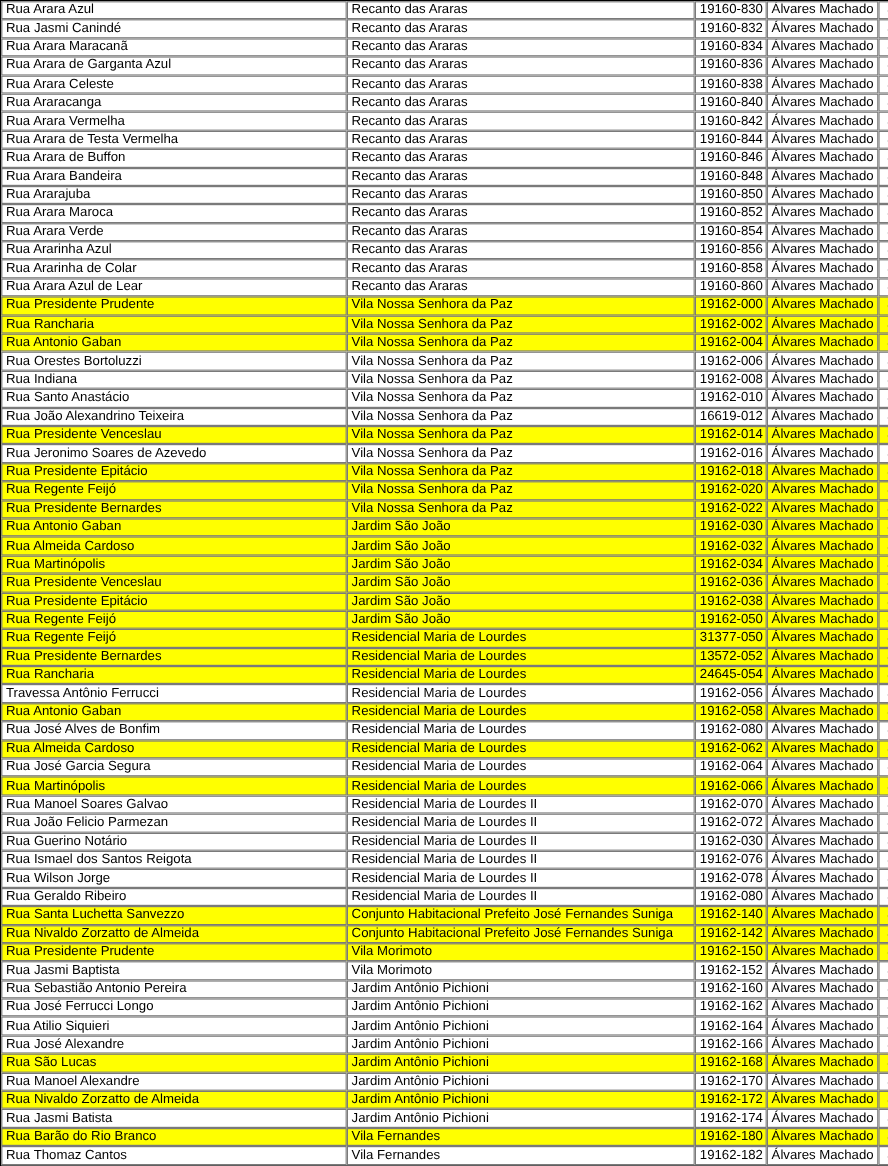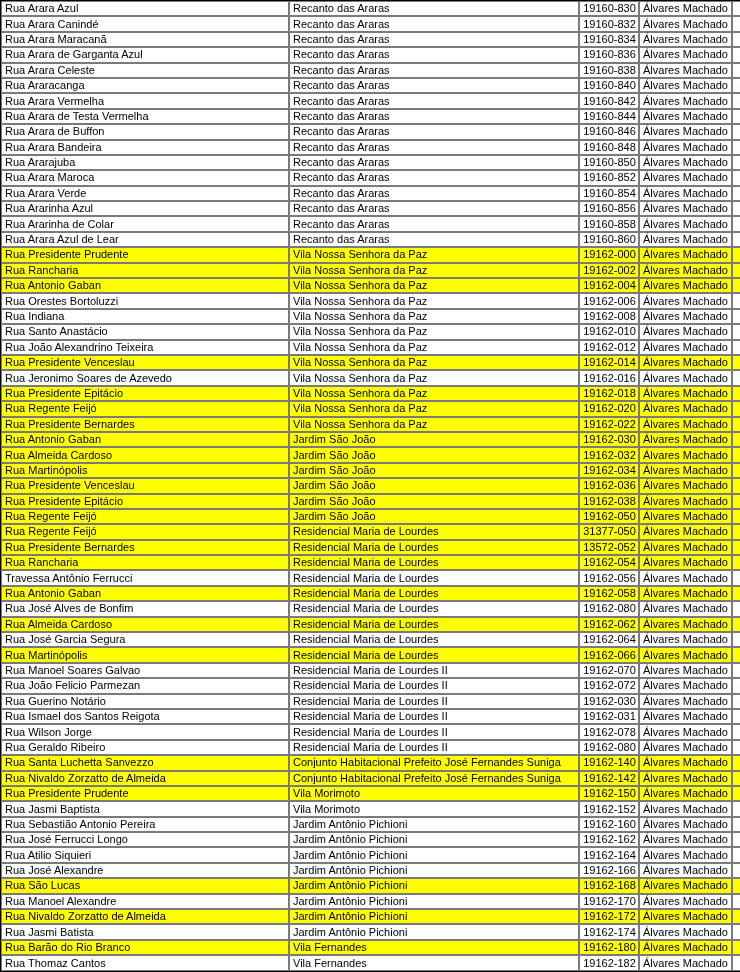--- a/index.html
+++ b/index.html
@@ -43,21 +43,21 @@
   <table class="cep-table">
     <tbody>
         <tr>
           <td class="col-street">Rua Arara Azul</td>
           <td class="col-neighborhood">Recanto das Araras</td>
           <td class="col-cep">19160-830</td>
           <td class="col-city">Álvares Machado</td>
           <td class="col-state">SP</td>
         </tr>
         <tr>
-          <td class="col-street">Rua Arara Canindé</td>
+          <td class="col-street">Rua Jasmi Canindé</td>
           <td class="col-neighborhood">Recanto das Araras</td>
           <td class="col-cep">19160-832</td>
           <td class="col-city">Álvares Machado</td>
           <td class="col-state">SP</td>
         </tr>
         <tr>
           <td class="col-street">Rua Arara Maracanã</td>
           <td class="col-neighborhood">Recanto das Araras</td>
           <td class="col-cep">19160-834</td>
           <td class="col-city">Álvares Machado</td>
@@ -192,21 +192,21 @@
         <tr>
           <td class="col-street">Rua Santo Anastácio</td>
           <td class="col-neighborhood">Vila Nossa Senhora da Paz</td>
           <td class="col-cep">19162-010</td>
           <td class="col-city">Álvares Machado</td>
           <td class="col-state">SP</td>
         </tr>
         <tr>
           <td class="col-street">Rua João Alexandrino Teixeira</td>
           <td class="col-neighborhood">Vila Nossa Senhora da Paz</td>
-          <td class="col-cep">19162-012</td>
+          <td class="col-cep">16619-012</td>
           <td class="col-city">Álvares Machado</td>
           <td class="col-state">SP</td>
         </tr>
         <tr class="hl">
           <td class="col-street">Rua Presidente Venceslau</td>
           <td class="col-neighborhood">Vila Nossa Senhora da Paz</td>
           <td class="col-cep">19162-014</td>
           <td class="col-city">Álvares Machado</td>
           <td class="col-state">SP</td>
         </tr>
@@ -290,21 +290,21 @@
         <tr class="hl">
           <td class="col-street">Rua Presidente Bernardes</td>
           <td class="col-neighborhood">Residencial Maria de Lourdes</td>
           <td class="col-cep">13572-052</td>
           <td class="col-city">Álvares Machado</td>
           <td class="col-state">SP</td>
         </tr>
         <tr class="hl">
           <td class="col-street">Rua Rancharia</td>
           <td class="col-neighborhood">Residencial Maria de Lourdes</td>
-          <td class="col-cep">19162-054</td>
+          <td class="col-cep">24645-054</td>
           <td class="col-city">Álvares Machado</td>
           <td class="col-state">SP</td>
         </tr>
         <tr>
           <td class="col-street">Travessa Antônio Ferrucci</td>
           <td class="col-neighborhood">Residencial Maria de Lourdes</td>
           <td class="col-cep">19162-056</td>
           <td class="col-city">Álvares Machado</td>
           <td class="col-state">SP</td>
         </tr>
@@ -360,21 +360,21 @@
         <tr>
           <td class="col-street">Rua Guerino Notário</td>
           <td class="col-neighborhood">Residencial Maria de Lourdes II</td>
           <td class="col-cep">19162-030</td>
           <td class="col-city">Álvares Machado</td>
           <td class="col-state">SP</td>
         </tr>
         <tr>
           <td class="col-street">Rua Ismael dos Santos Reigota</td>
           <td class="col-neighborhood">Residencial Maria de Lourdes II</td>
-          <td class="col-cep">19162-031</td>
+          <td class="col-cep">19162-076</td>
           <td class="col-city">Álvares Machado</td>
           <td class="col-state">SP</td>
         </tr>
         <tr>
           <td class="col-street">Rua Wilson Jorge</td>
           <td class="col-neighborhood">Residencial Maria de Lourdes II</td>
           <td class="col-cep">19162-078</td>
           <td class="col-city">Álvares Machado</td>
           <td class="col-state">SP</td>
         </tr>

